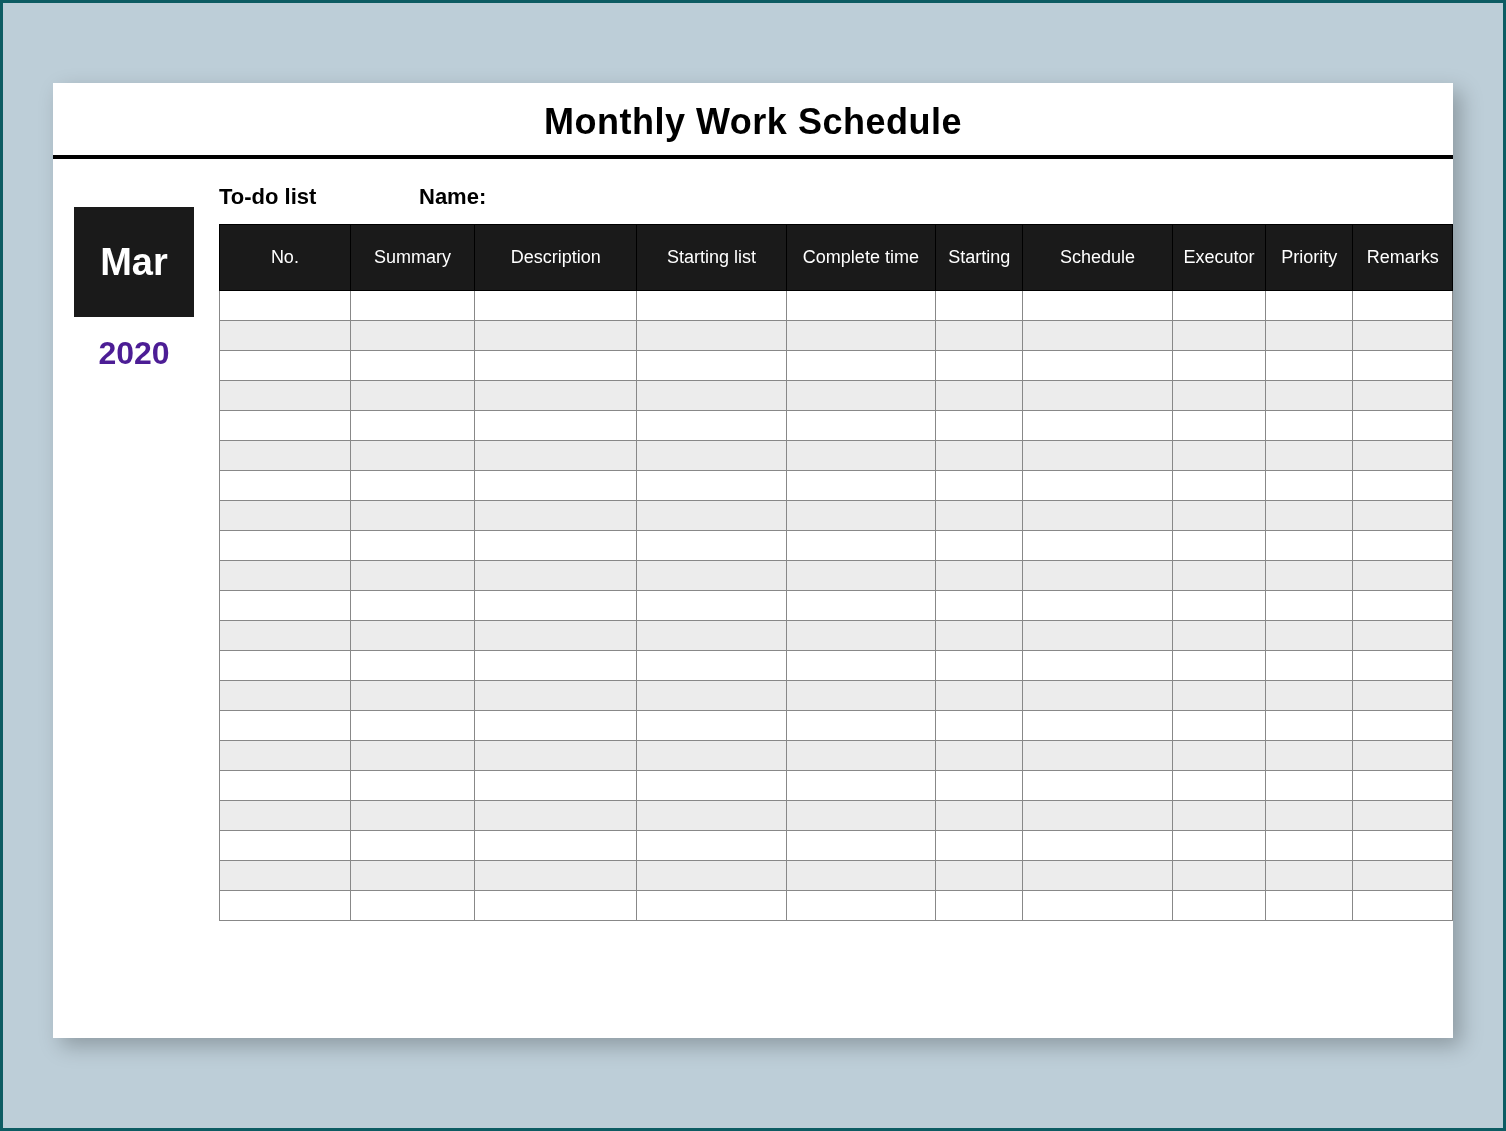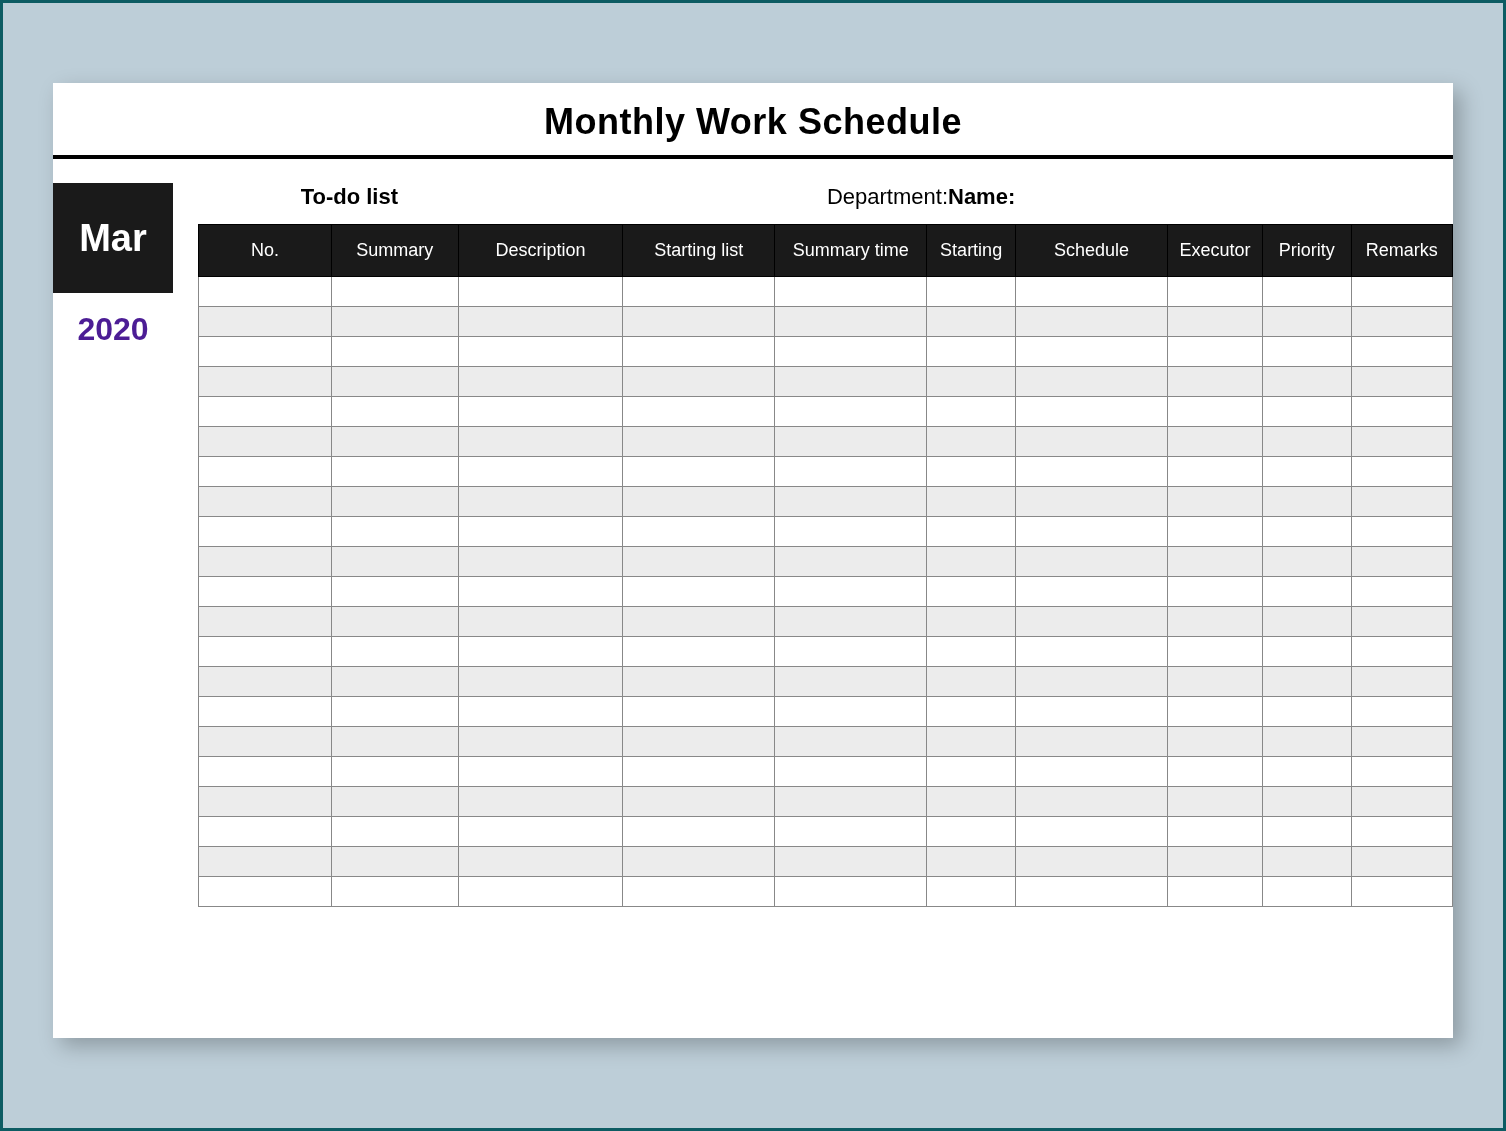--- a/index.html
+++ b/index.html
@@ -35,21 +35,22 @@
     text-align: center;
   }
   .content {
     display: flex;
     align-items: flex-start;
   }
   .left-col {
     width: 145px;
     flex: none;
     text-align: center;
-    padding-top: 24px;
+    padding-top: 48px;
+    margin-left: 21px;
   }
   .month-box {
     background: #1a1a1a;
     color: #fff;
     font-weight: 700;
     font-size: 38px;
     width: 120px;
     height: 110px;
     margin-left: 0;
     display: flex;
@@ -68,21 +69,20 @@
     flex: 1;
     padding-top: 25px;
   }
   .upper-labels {
     display: flex;
     align-items: center;
     font-size: 22px;
     color: #000;
     margin-bottom: 14px;
     padding-right: 8px;
-    text-align: right;
   }
   .upper-labels .todo {
     font-weight: 700;
     width: 200px;
   }
   .upper-labels .dept {
     width: 550px;
     font-weight: 400;
   }
   .upper-labels .name {
@@ -91,21 +91,21 @@
   table {
     border-collapse: collapse;
     width: 100%;
     table-layout: fixed;
   }
   thead th {
     background: #1a1a1a;
     color: #fff;
     font-weight: 400;
     font-size: 18px;
-    padding: 15px 2px;
+    padding: 22px 2px;
     border: 1px solid #000;
     overflow: hidden;
     white-space: nowrap;
   }
   tbody td {
     border: 1px solid #888;
     height: 30px;
     background: #fff;
   }
   tbody tr:nth-child(even) td {
@@ -130,21 +130,20 @@
     <h1>Monthly Work Schedule</h1>
   </div>
   <div class="content">
     <div class="left-col">
       <div class="month-box">Mar</div>
       <div class="year-label">2020</div>
     </div>
     <div class="right-col">
       <div class="upper-labels">
         <span class="todo">To-do list</span>
-        <span class="dept">Department:</span>
         <span class="name">Name:</span>
       </div>
       <table>
         <colgroup>
           <col class="col-no">
             <col class="col-summary">
             <col class="col-desc">
           <col class="col-start">
             <col class="col-complete">
             <col class="col-assist">
@@ -152,21 +151,21 @@
             <col class="col-exec">
             <col class="col-priority">
             <col class="col-remarks">
         </colgroup>
         <thead>
           <tr>
             <th>No.</th>
             <th>Summary</th>
             <th>Description</th>
             <th>Starting list</th>
-            <th>Summary time</th>
+            <th>Complete time</th>
             <th>Starting</th>
             <th>Schedule</th>
             <th>Executor</th>
             <th>Priority</th>
             <th>Remarks</th>
           </tr>
         </thead>
         <tbody id="tbody">
             <tr>
               <td></td>

